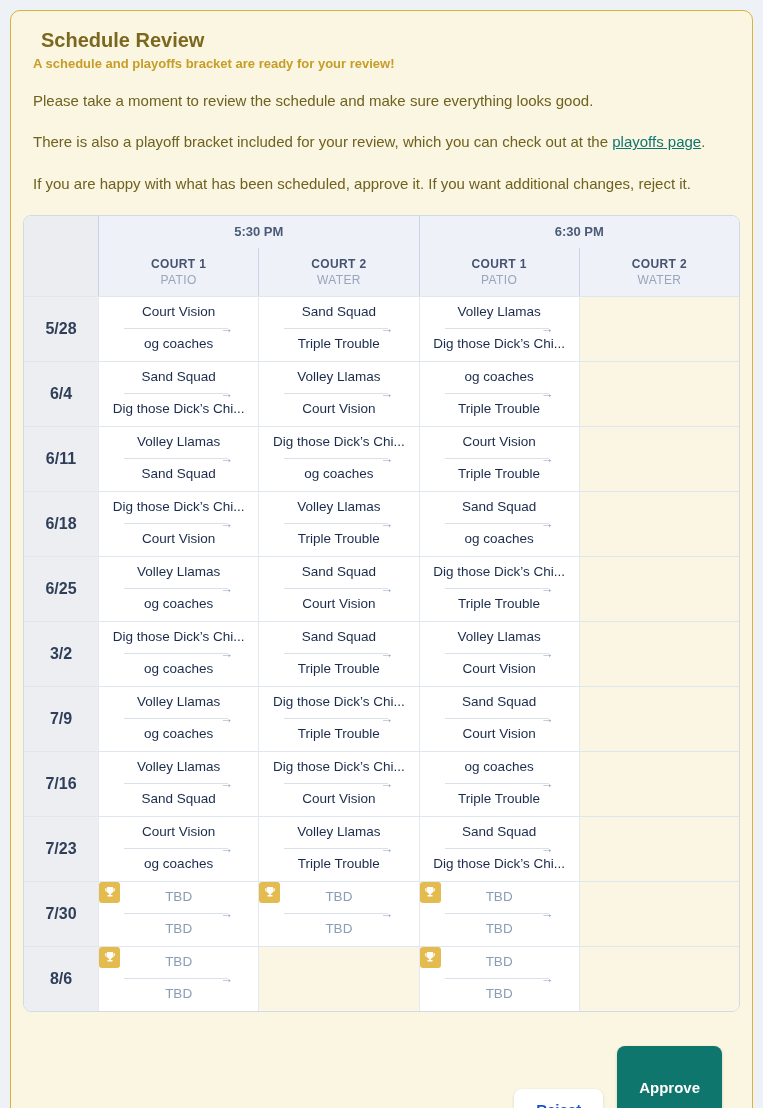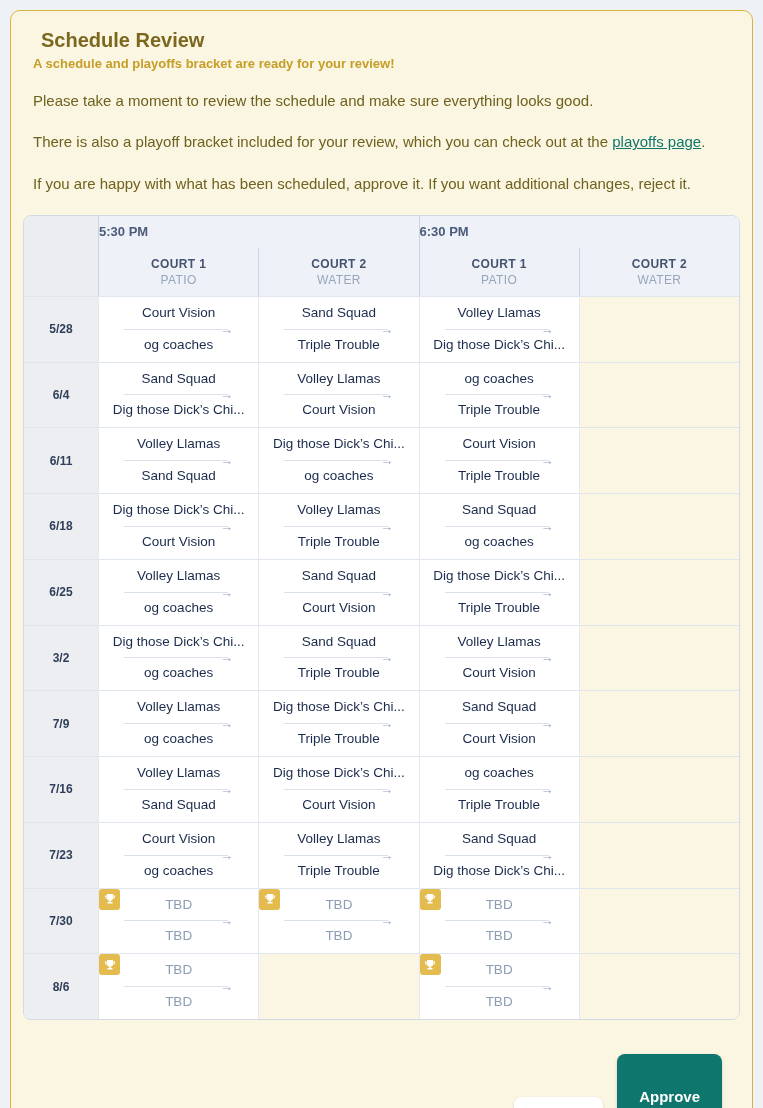--- a/index.html
+++ b/index.html
@@ -57,21 +57,21 @@
   }
   col.date-col { width: 74px; }
   thead th { background: #eef1f8; font-weight: normal; }
   thead th.corner { background: #ecedf1; }
   thead th:not(:first-child) { border-left: 1px solid #c9d4e3; }
   tr.time-row th { height: 32px; }
   .time-label {
     font-size: 13px;
     font-weight: 600;
     color: #4a5b79;
-    text-align: left;
+    text-align: center;
   }
   tr.court-row th { height: 48px; vertical-align: middle; }
   .court-name {
     font-size: 12px;
     font-weight: bold;
     color: #44536e;
     letter-spacing: .4px;
     text-align: center;
   }
   .court-loc {
@@ -79,25 +79,25 @@
     color: #98a6ba;
     letter-spacing: .4px;
     text-align: center;
     margin-top: 2px;
   }
   tbody td { border-top: 1px solid #e0e6ee; height: 65px; vertical-align: middle; }
   tbody td:not(:first-child) { border-left: 1px solid #e4e9f0; }
   td.date-cell {
     background: #eceef1;
     text-align: center;
-    font-size: 12px;
+    font-size: 16px;
     font-weight: bold;
     color: #2f3e59;
   }
-  td.match-cell { background: #ffffff; position: relative; padding: 8px 6px; }
+  td.match-cell { background: #ffffff; position: relative; padding: 0 6px; }
   td.empty-cell { background: #fbf6e3; }
   .team {
     font-size: 13.5px;
     font-weight: 500;
     color: #1b2b4b;
     text-align: center;
     white-space: nowrap;
     overflow: hidden;
     line-height: 1.25;
   }

